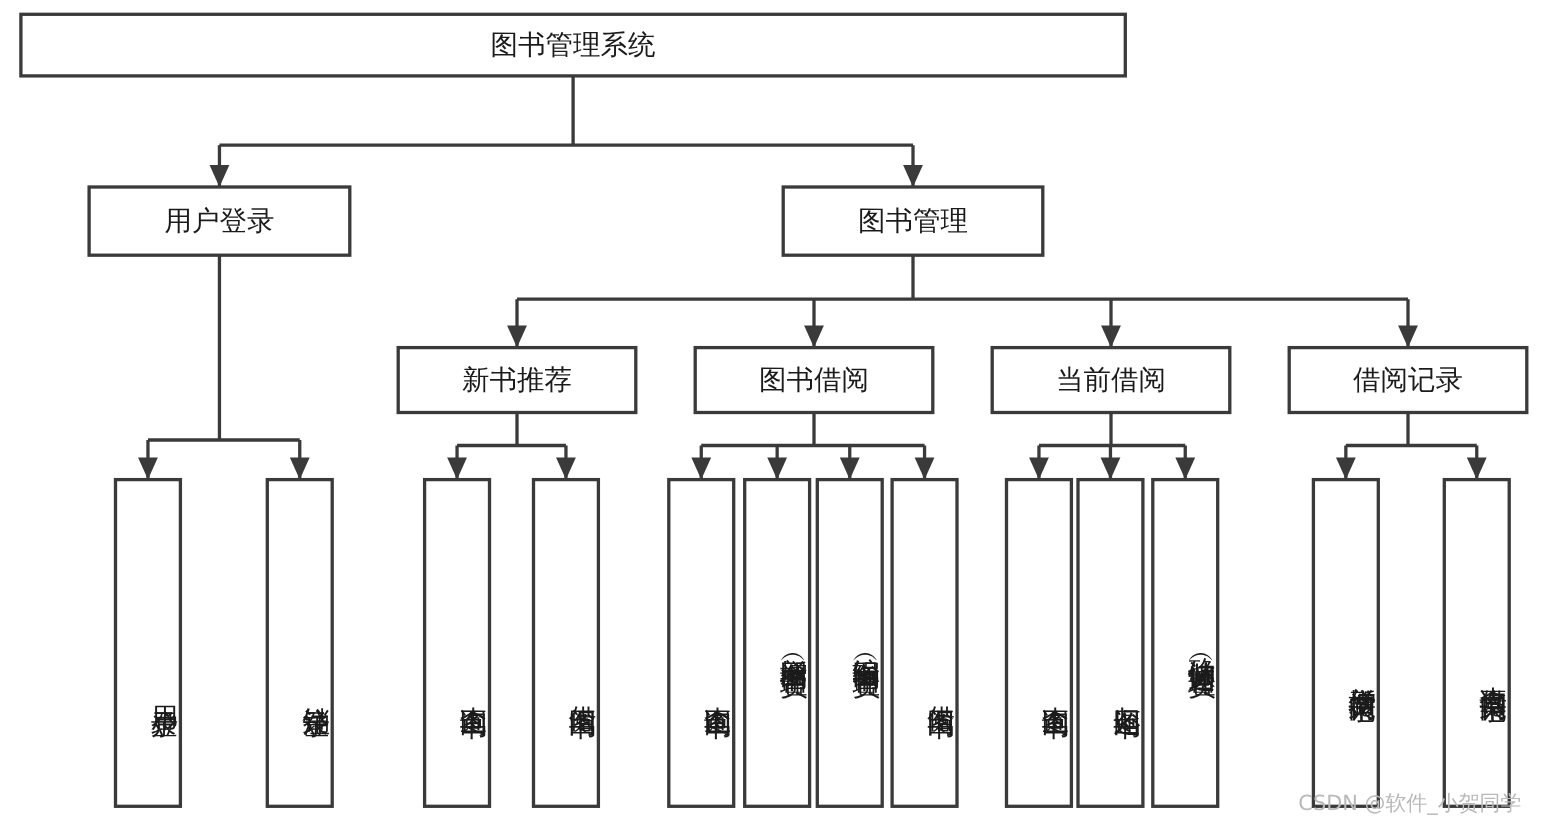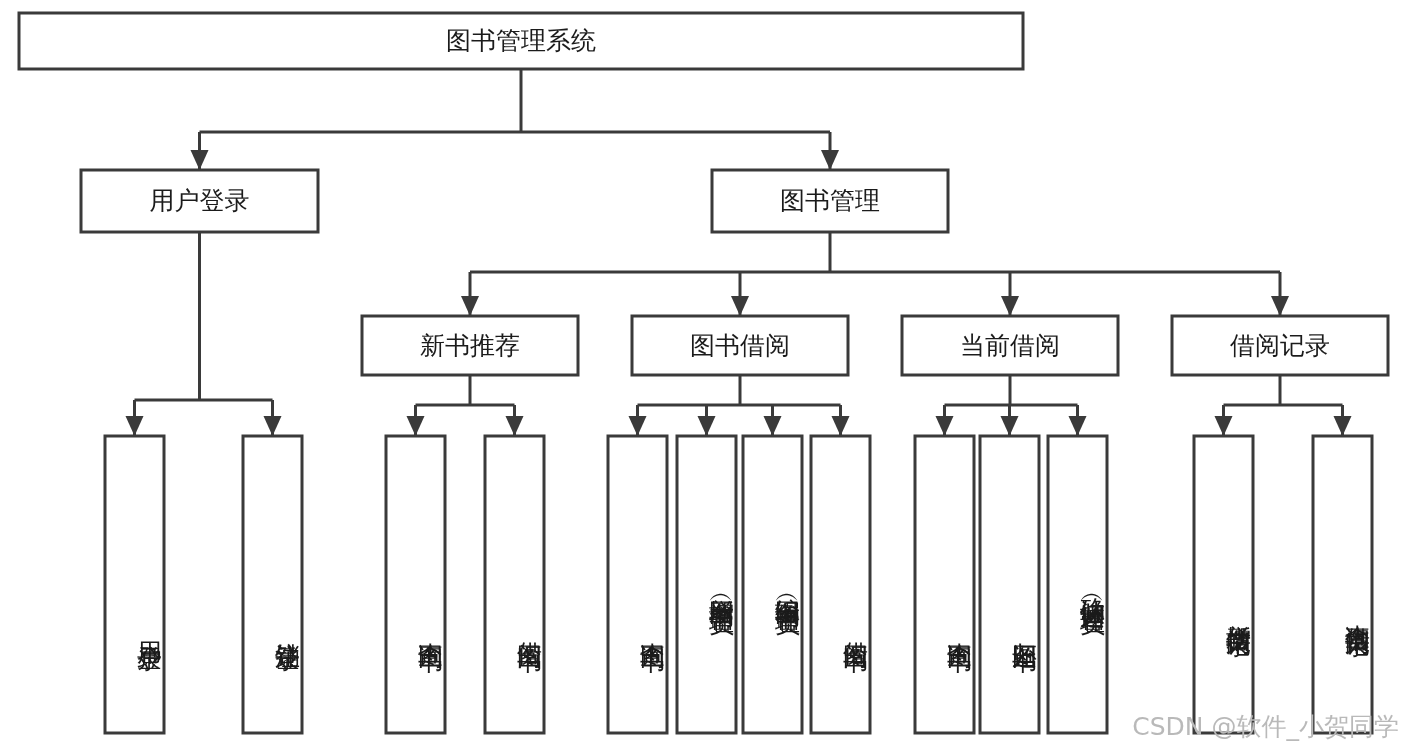--- a/index.html
+++ b/index.html
@@ -54,23 +54,23 @@
     letter-spacing: 2px;
     display: flex;
     align-items: flex-start;
     justify-content: center;
     white-space: nowrap;
     font-family: "DejaVu Sans", "Liberation Sans", sans-serif;
     pointer-events: none;
   }
   .watermark {
     position: absolute;
-    right: 6px;
+    right: 22px;
     bottom: 4px;
-    font-size: 25px;
+    font-size: 19px;
     color: #b9b9b9;
     font-family: "DejaVu Sans", "Liberation Sans", sans-serif;
     white-space: nowrap;
   }
 </style>
 </head>
 <body>
 
 <div id="canvas">
 

